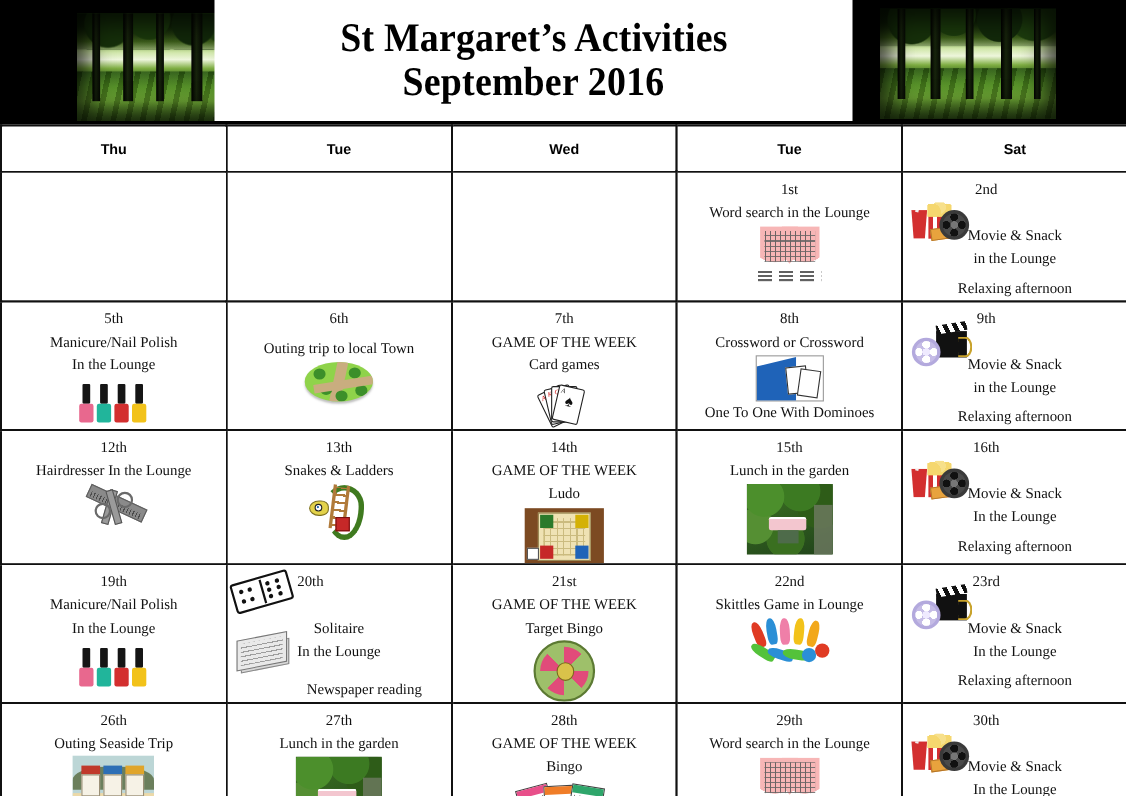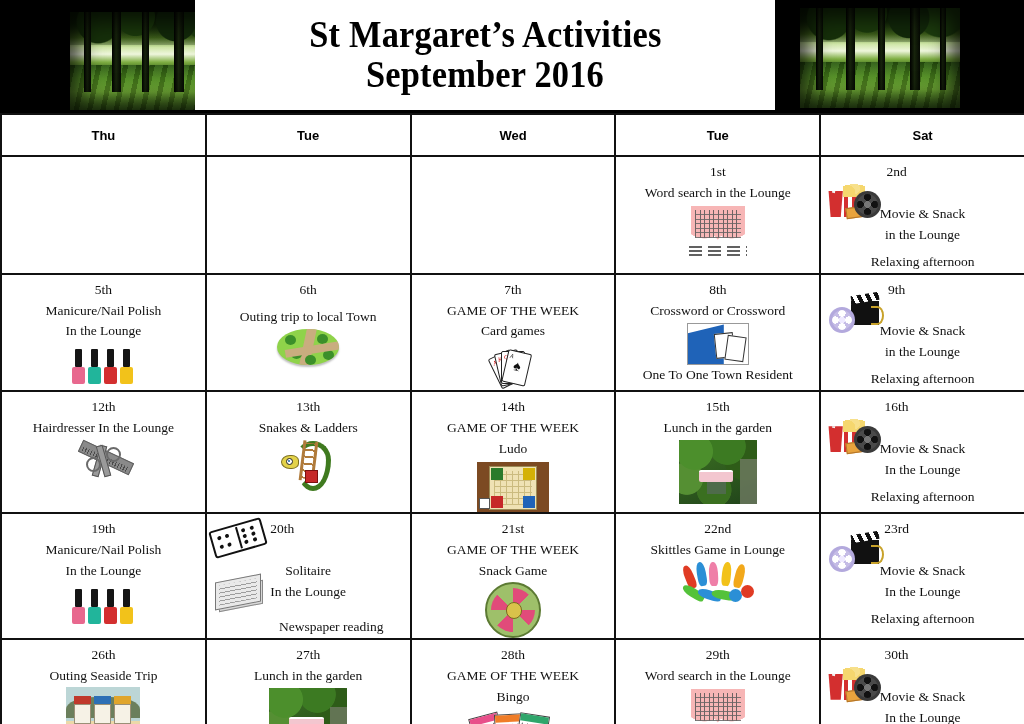--- a/index.html
+++ b/index.html
@@ -417,21 +417,21 @@
         </td>
 
         <td>
           <div class="cell">
             <span class="daynum">8th</span>
             <span class="line">Crossword or Crossword</span>
             <span class="art crossicon">
               <span class="ci-card b"></span>
                 <span class="ci-card"></span>
             </span>
-            <span class="line">One To One Town  Resident</span>
+            <span class="line">One To One With  Dominoes</span>
           </div>
         </td>
 
         <td>
           <div class="cell icon-left">
             <span class="daynum">9th</span>
             <span class="clapset" style="position:absolute;left:8px;top:20px;">
               <span class="cl-board"></span>
                 <span class="cl-reel"></span>
             </span>
@@ -577,21 +577,21 @@
                 <span class="np"></span>
             </span>
             <span class="line" style="margin-left:46px;margin-top:14px;">Newspaper reading</span>
           </div>
         </td>
 
         <td>
           <div class="cell">
             <span class="daynum">21st</span>
             <span class="line">GAME OF THE WEEK</span>
-            <span class="line">Snack Game</span>
+            <span class="line">Target Bingo</span>
             <span class="art target"></span>
           </div>
         </td>
 
         <td>
           <div class="cell">
             <span class="daynum">22nd</span>
             <span class="line">Skittles Game in Lounge</span>
             <span class="art skittles">
               <span class="pin" style="left:6px;top:4px;background:#e03b24;transform:rotate(-22deg);"></span>

